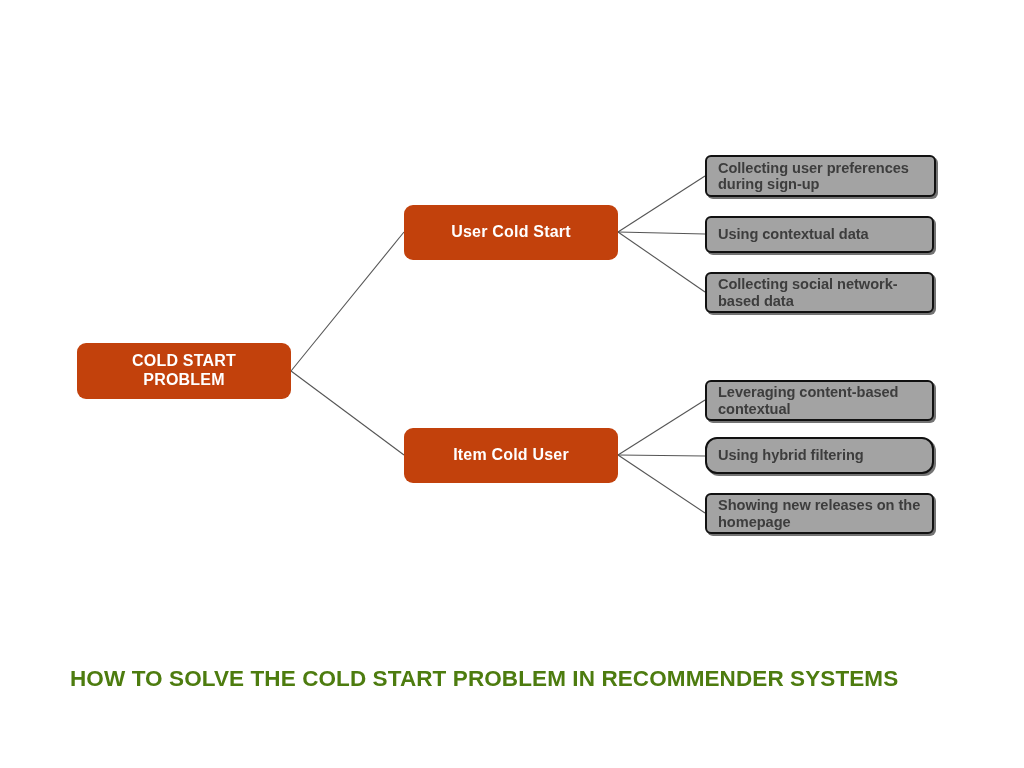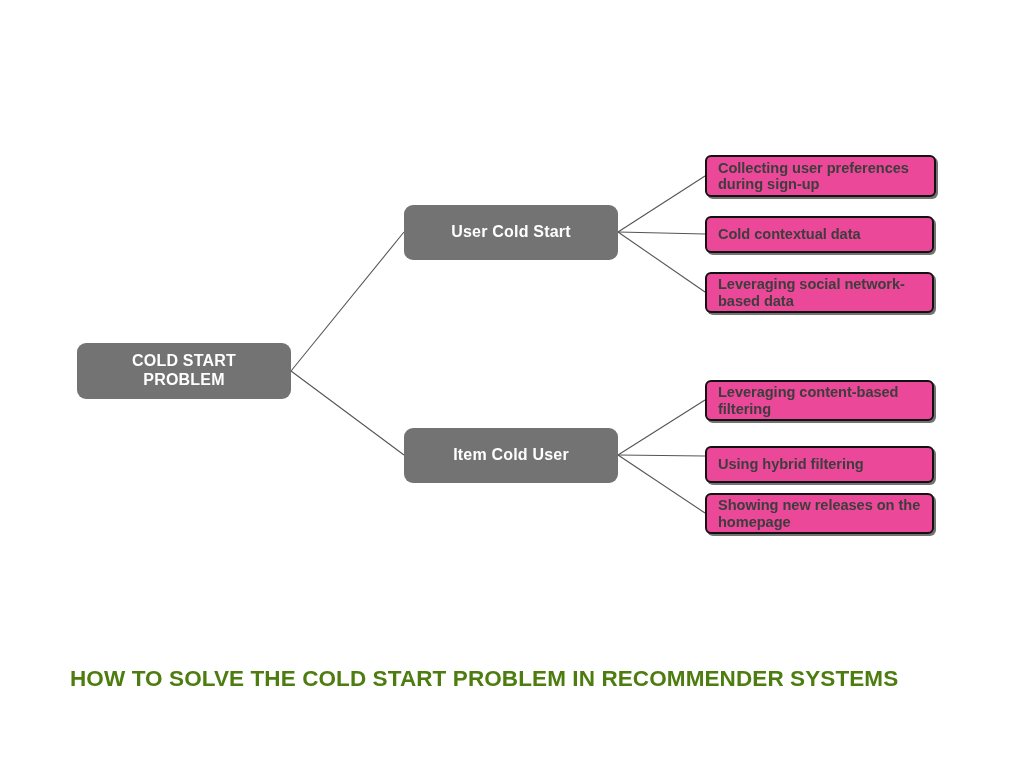--- a/index.html
+++ b/index.html
@@ -27,21 +27,21 @@
     height: 768px;
     pointer-events: none;
   }
   .node {
     position: absolute;
     box-sizing: border-box;
     display: flex;
     align-items: center;
   }
   .node-root, .node-branch {
-    background: #737373;
+    background: #c2410c;
     border-radius: 9px;
     justify-content: center;
     text-align: center;
   }
   .node-root .node-label,
   .node-branch .node-label {
     color: #ffffff;
     font-weight: bold;
     letter-spacing: 0.2px;
     line-height: 1.18;
@@ -60,42 +60,42 @@
     width: 214px;
     height: 55px;
   }
   .node-branch .node-label {
     font-size: 16px;
   }
   #branch-user { top: 205px; }
   #branch-item { top: 428px; }
 
   .node-leaf {
-    background: #ec4899;
+    background: #a3a3a3;
     border: 2.2px solid #111111;
     border-radius: 6px;
     box-shadow: 2px 2px 0 rgba(0,0,0,0.55);
     padding: 4px 9px 4px 11px;
     left: 705px;
   }
   .node-leaf .node-label {
     color: #3d3d3d;
     font-size: 14.6px;
     font-weight: bold;
     line-height: 1.12;
     letter-spacing: -0.05px;
   }
   .leaf-w-wide { width: 231px; }
   .leaf-w-narrow { width: 229px; }
 
   #leaf-u1 { top: 155px;  height: 42px; }
   #leaf-u2 { top: 216px;  height: 37px; }
   #leaf-u3 { top: 272px;  height: 41px; }
   #leaf-i1 { top: 380px;  height: 41px; }
-  #leaf-i2 { top: 446px;  height: 37px; }
+  #leaf-i2 { top: 437px;  height: 37px; border-radius: 12px; }
   #leaf-i3 { top: 493px;  height: 41px; justify-content: flex-end; }
 
   #footer-title {
     position: absolute;
     left: 70px;
     top: 666px;
     width: 900px;
     color: #4d7c0f;
     font-size: 22.5px;
     font-weight: bold;
@@ -131,28 +131,28 @@
   </div>
 
   <div class="node node-branch" id="branch-item">
     <span class="node-label">Item Cold User</span>
   </div>
 
   <div class="node node-leaf leaf-w-wide" id="leaf-u1">
     <span class="node-label">Collecting user preferences during sign-up</span>
   </div>
   <div class="node node-leaf leaf-w-narrow" id="leaf-u2">
-    <span class="node-label">Cold contextual data</span>
+    <span class="node-label">Using contextual data</span>
   </div>
   <div class="node node-leaf leaf-w-narrow" id="leaf-u3">
-    <span class="node-label">Leveraging social network-based data</span>
+    <span class="node-label">Collecting social network-based data</span>
   </div>
 
   <div class="node node-leaf leaf-w-narrow" id="leaf-i1">
-    <span class="node-label">Leveraging content-based filtering</span>
+    <span class="node-label">Leveraging content-based contextual</span>
   </div>
   <div class="node node-leaf leaf-w-narrow" id="leaf-i2">
     <span class="node-label">Using hybrid filtering</span>
   </div>
   <div class="node node-leaf leaf-w-narrow" id="leaf-i3">
     <span class="node-label">Showing new releases on the homepage</span>
   </div>
 
   <div id="footer-title">HOW TO SOLVE THE COLD START PROBLEM IN RECOMMENDER SYSTEMS</div>
 

